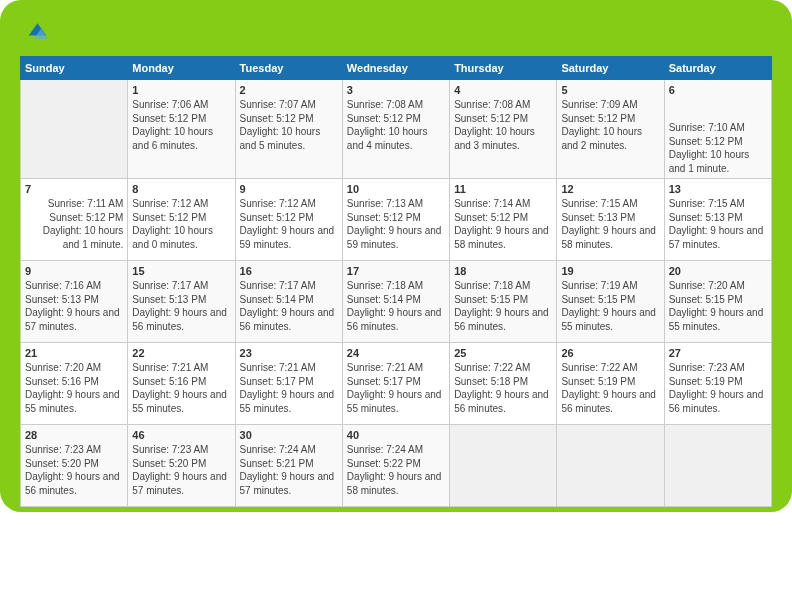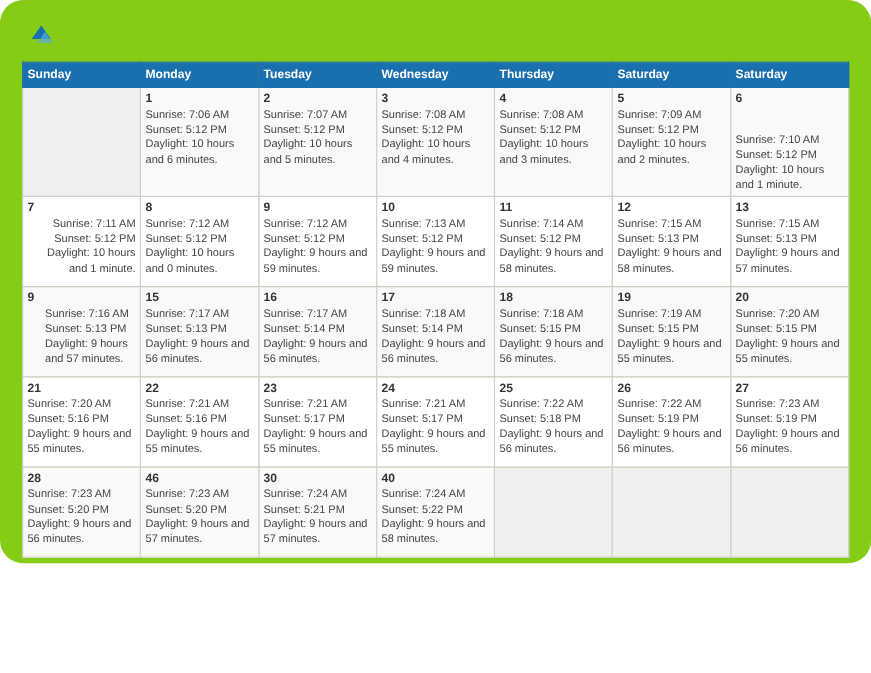--- a/index.html
+++ b/index.html
@@ -208,21 +208,21 @@
           <td>
             <span class="day-num">13</span>
             <div class="cell-text" style="white-space: pre-line;">Sunrise: 7:15 AM
 Sunset: 5:13 PM
 Daylight: 9 hours and 57 minutes.</div>
           </td>
         </tr>
         <tr>
           <td>
             <span class="day-num">9</span>
-            <div class="cell-text" style="white-space: pre-line; margin-left: 16px;">Sunrise: 7:16 AM
+            <div class="cell-text" style="white-space: pre-line;">Sunrise: 7:16 AM
 Sunset: 5:13 PM
 Daylight: 9 hours and 57 minutes.</div>
           </td>
           <td>
             <span class="day-num">15</span>
             <div class="cell-text" style="white-space: pre-line;">Sunrise: 7:17 AM
 Sunset: 5:13 PM
 Daylight: 9 hours and 56 minutes.</div>
           </td>
           <td>

